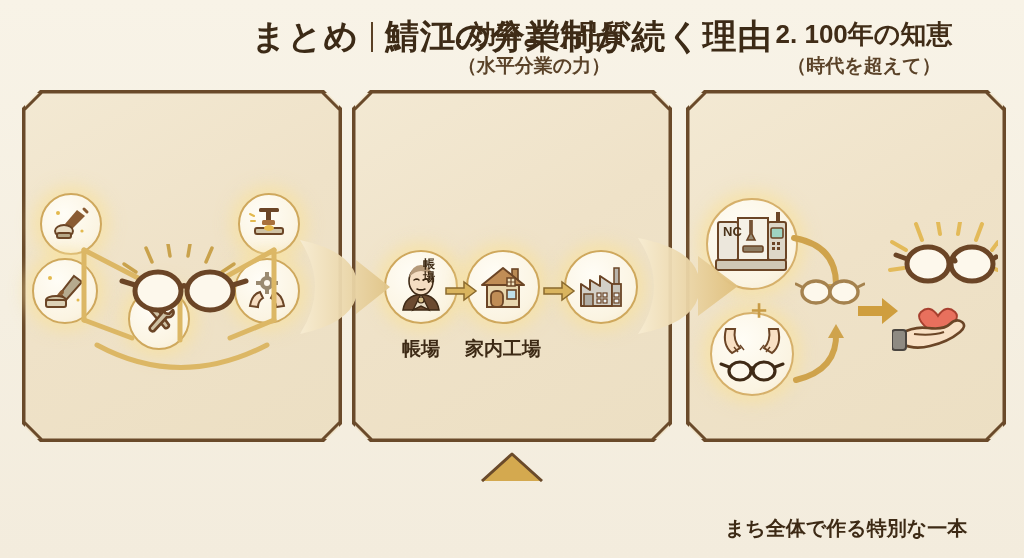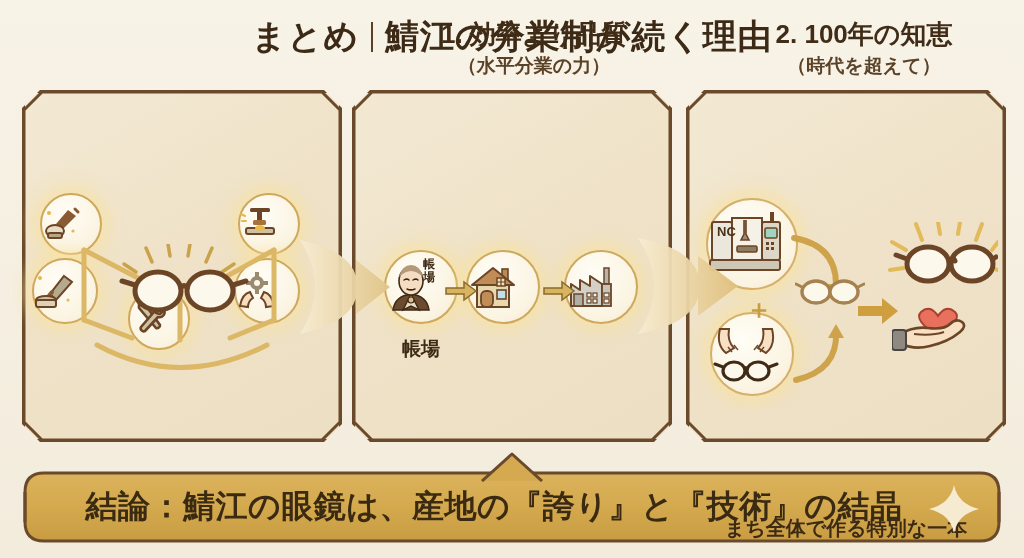--- a/index.html
+++ b/index.html
@@ -66,21 +66,21 @@
     font-size: 20px; font-weight: bold; color: #3d2a15;
     white-space: nowrap;
   }
 
   
   .circ {
     position: absolute; border-radius: 50%;
     background: radial-gradient(circle at 38% 32%, #fffdf6 0%, #fbf4e2 68%, #f4e8cd 100%);
     border: 2px solid #cfa85c;
     box-shadow: 0 0 16px 7px rgba(248,226,160,.72);
-    display: flex; align-items: center; justify-content: flex-start;
+    display: flex; align-items: center; justify-content: center;
   }
   .circ svg { display:block; }
 
   
   #net { position: absolute; left: 0; top: 0; width: 320px; height: 352px; z-index: 2; }
 
   
   .chip-label {
     position: absolute; text-align: center; width: 92px;
     font-size: 19px; font-weight: bold; color: #3d2a15; white-space: nowrap; z-index: 5;
@@ -285,20 +285,21 @@
         <rect x="34" y="6" width="6" height="12" fill="#b98a55" stroke="#6b4526" stroke-width="1.6"></rect>
         <path d="M4 22 L25 5 L46 22 Z" fill="#c08d56" stroke="#6b4526" stroke-width="2" stroke-linejoin="round"></path>
         <rect x="9" y="22" width="32" height="22" fill="#e9d7ae" stroke="#6b4526" stroke-width="2"></rect>
         <rect x="13" y="28" width="12" height="16" rx="5" fill="#c08d56" stroke="#6b4526" stroke-width="1.8"></rect>
         <rect x="29" y="27" width="9" height="9" fill="#bfe0ea" stroke="#6b4526" stroke-width="1.6"></rect>
         <path d="M29 15 h8 v8 h-8 Z" fill="#f2e3bf" stroke="#6b4526" stroke-width="1.5"></path>
         <path d="M33 15 v8 M29 19 h8" stroke="#6b4526" stroke-width="1.2"></path>
       </svg>
     </span>
   </div>
+  <div class="chip-label" style="left:457px;top:336px;">家内工場</div>
 
   <div class="circ" style="left:564px;top:250px;width:74px;height:74px;">
     <span>
       <svg width="50" height="46" viewBox="0 0 50 46">
         <rect x="38" y="4" width="5" height="16" fill="#b8b4ab" stroke="#6b4526" stroke-width="1.5"></rect>
         <path d="M5 42 L5 20 L14 26 L14 16 L24 22 L24 12 L36 20 L36 42 Z" fill="#d3d0c7" stroke="#6b4526" stroke-width="2" stroke-linejoin="round"></path>
         <rect x="36" y="20" width="9" height="22" fill="#c7c4ba" stroke="#6b4526" stroke-width="1.8"></rect>
         <rect x="8" y="30" width="9" height="12" fill="#b0ada4" stroke="#6b4526" stroke-width="1.5"></rect>
         <g fill="#eef2f3" stroke="#6b4526" stroke-width="1.2">
           <rect x="21" y="29" width="4" height="4"></rect>
@@ -450,31 +451,14 @@
         </linearGradient>
       </defs>
       <path d="M2 10 Q54 20 62 46 L62 28 L102 58 L62 88 L62 70 Q54 96 2 106 Q34 58 2 10 Z" fill="url(#gB)" opacity="0.95"></path>
     </svg>
   </div>
 
   <svg id="banner-notch" width="120" height="30" viewBox="0 0 120 30">
     <path d="M30 29 L60 2 L90 29" fill="#d4a94f" stroke="#6a4a2a" stroke-width="3" stroke-linejoin="round"></path>
   </svg>
 
-  <div id="banner">
-    <svg width="980" height="74" viewBox="0 0 980 74" style="position:absolute;left:0;top:0;">
-      <defs>
-        <linearGradient id="gBan" x1="0" y1="0" x2="0" y2="1">
-          <stop offset="0" stop-color="#dcb35c"></stop>
-            <stop offset="55%" stop-color="#d3a84d"></stop>
-            <stop offset="100%" stop-color="#c99c42"></stop>
-        </linearGradient>
-      </defs>
-      <path d="M3 22 Q3 3 22 3 L958 3 Q977 3 977 22 L977 52 Q977 71 958 71 L22 71 Q3 71 3 52 Z" fill="url(#gBan)" stroke="#6a4a2a" stroke-width="3"></path>
-      <path d="M3 22 L3 52 M977 22 L977 52" stroke="#6a4a2a" stroke-width="3"></path>
-    </svg>
-    <div class="txt">結論：鯖江の眼鏡は、産地の『誇り』と『技術』の結晶</div>
-    <svg id="banner-sparkle" width="52" height="50" viewBox="0 0 52 50">
-      <path d="M26 1 Q30 20 51 25 Q30 30 26 49 Q22 30 1 25 Q22 20 26 1 Z" fill="#f6ead0"></path>
-    </svg>
-  </div>
 
 </div>
 
 </body></html>

